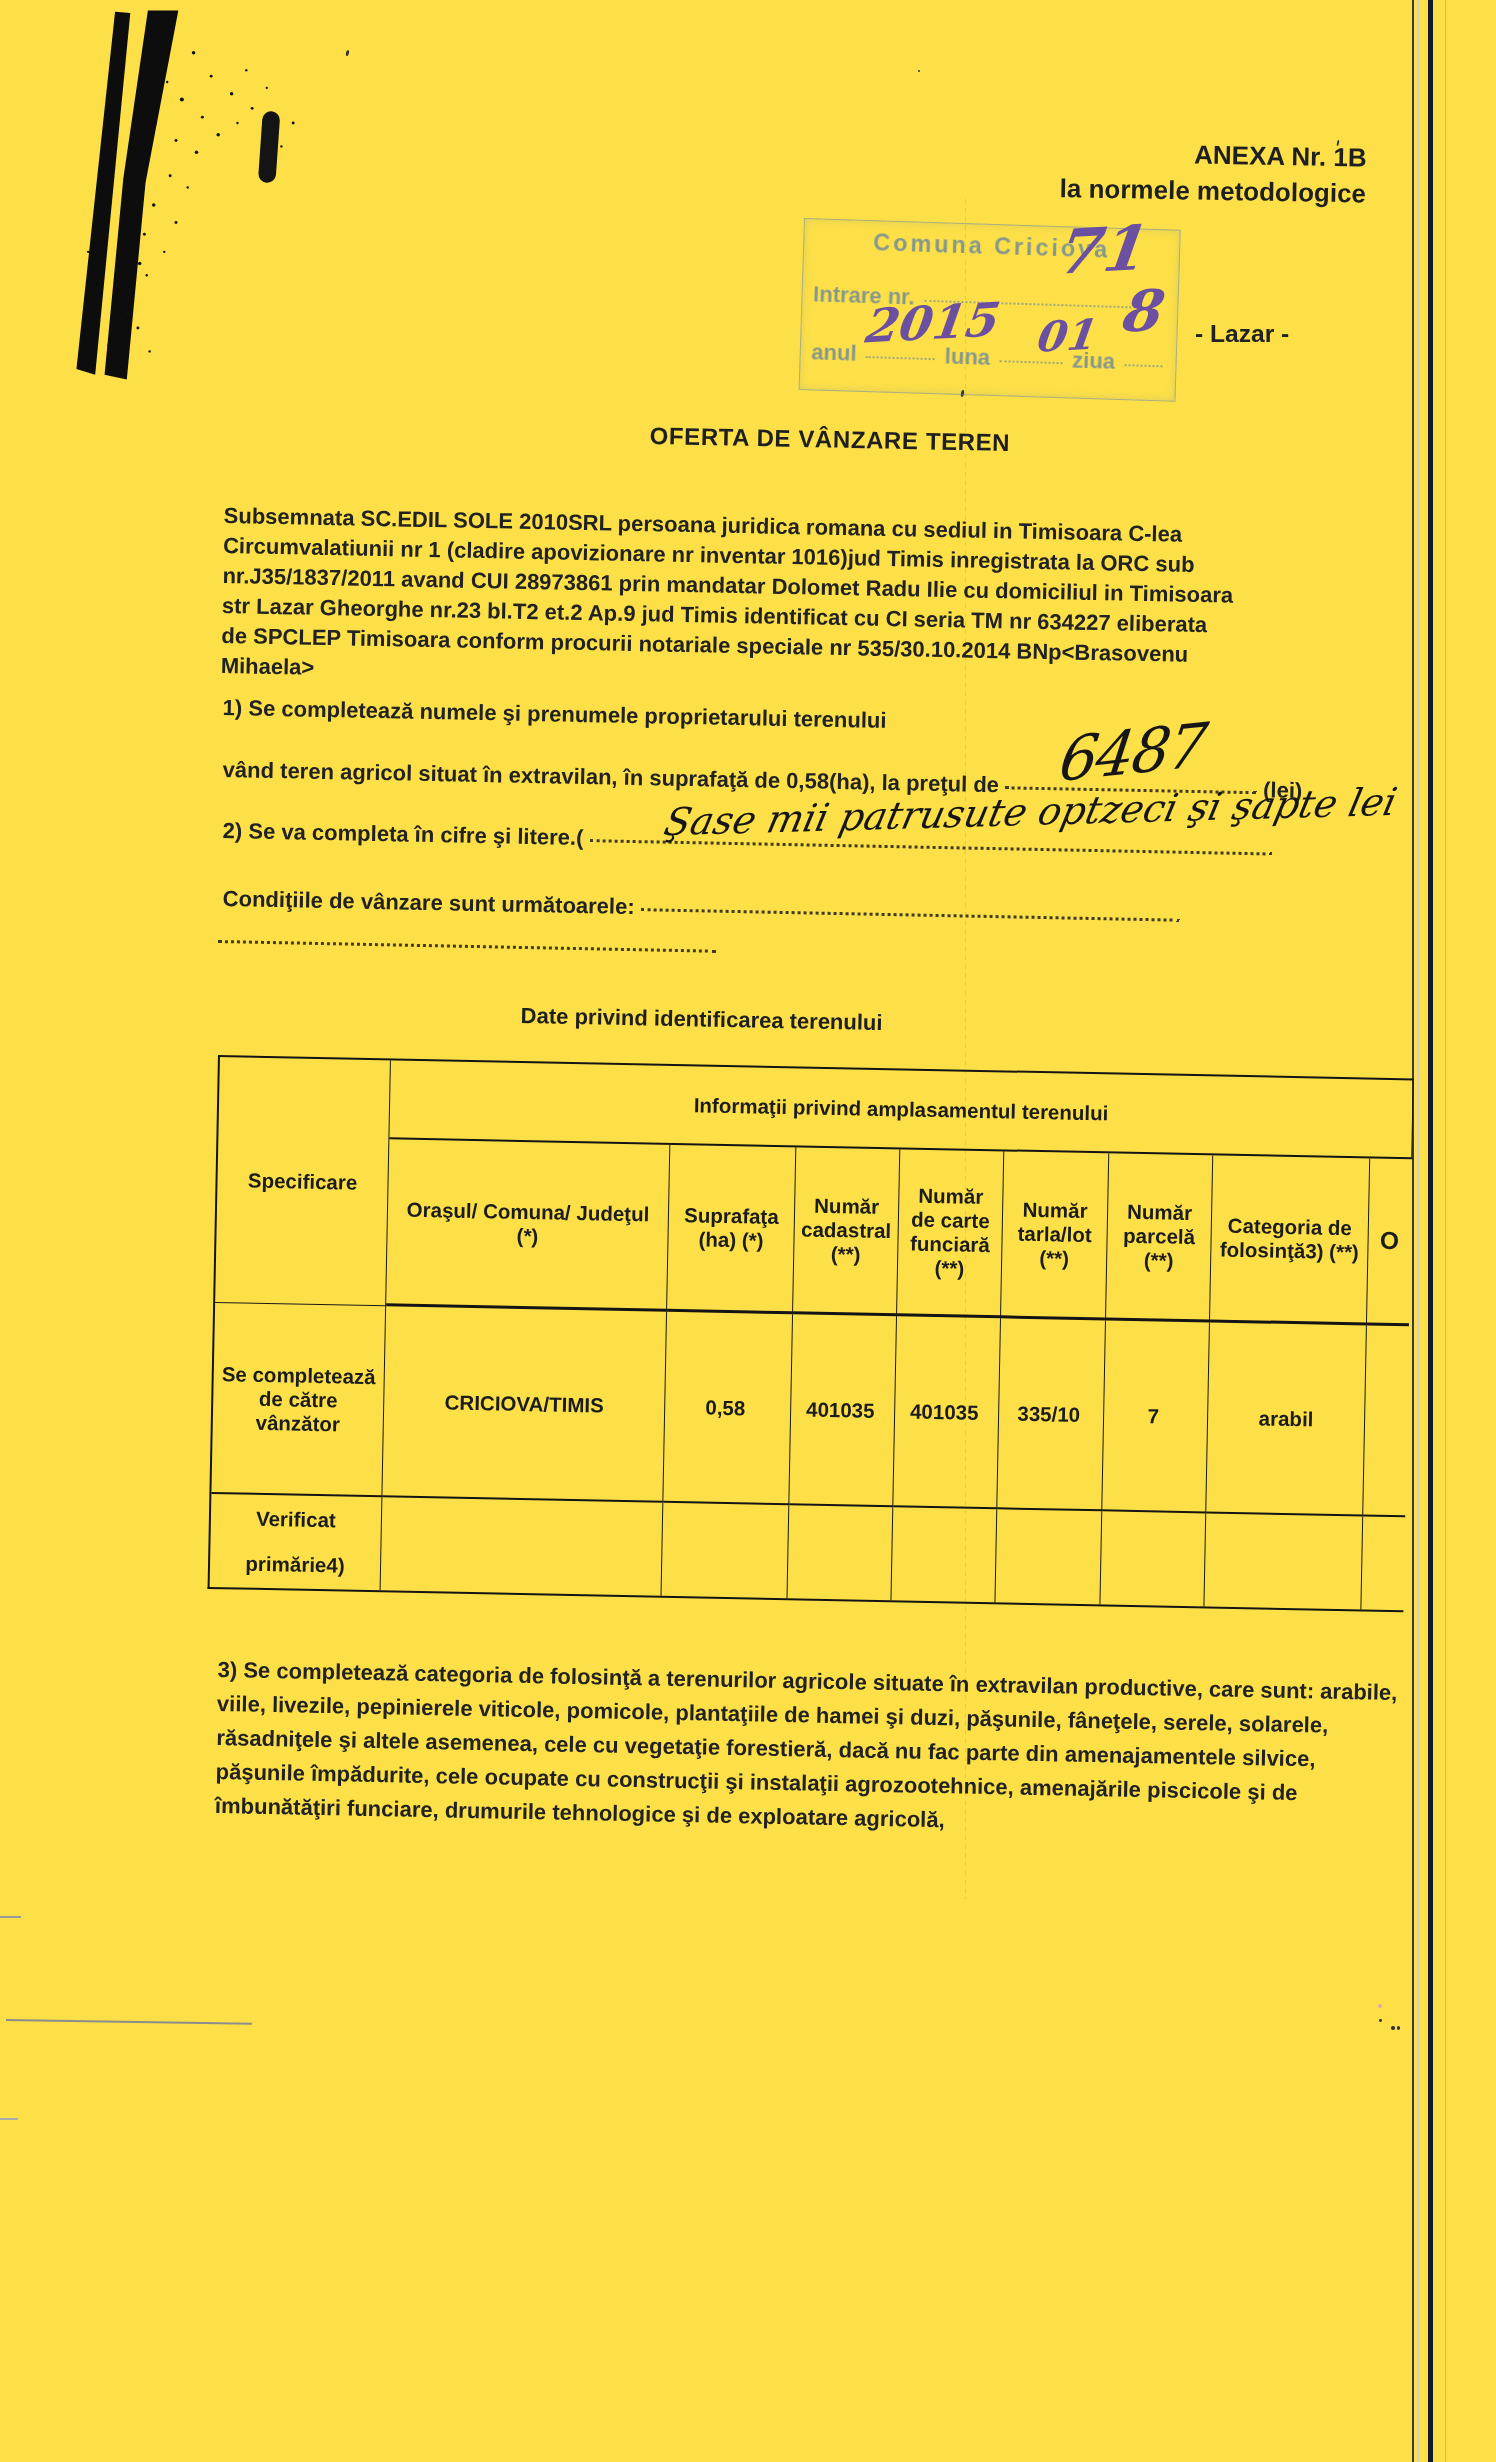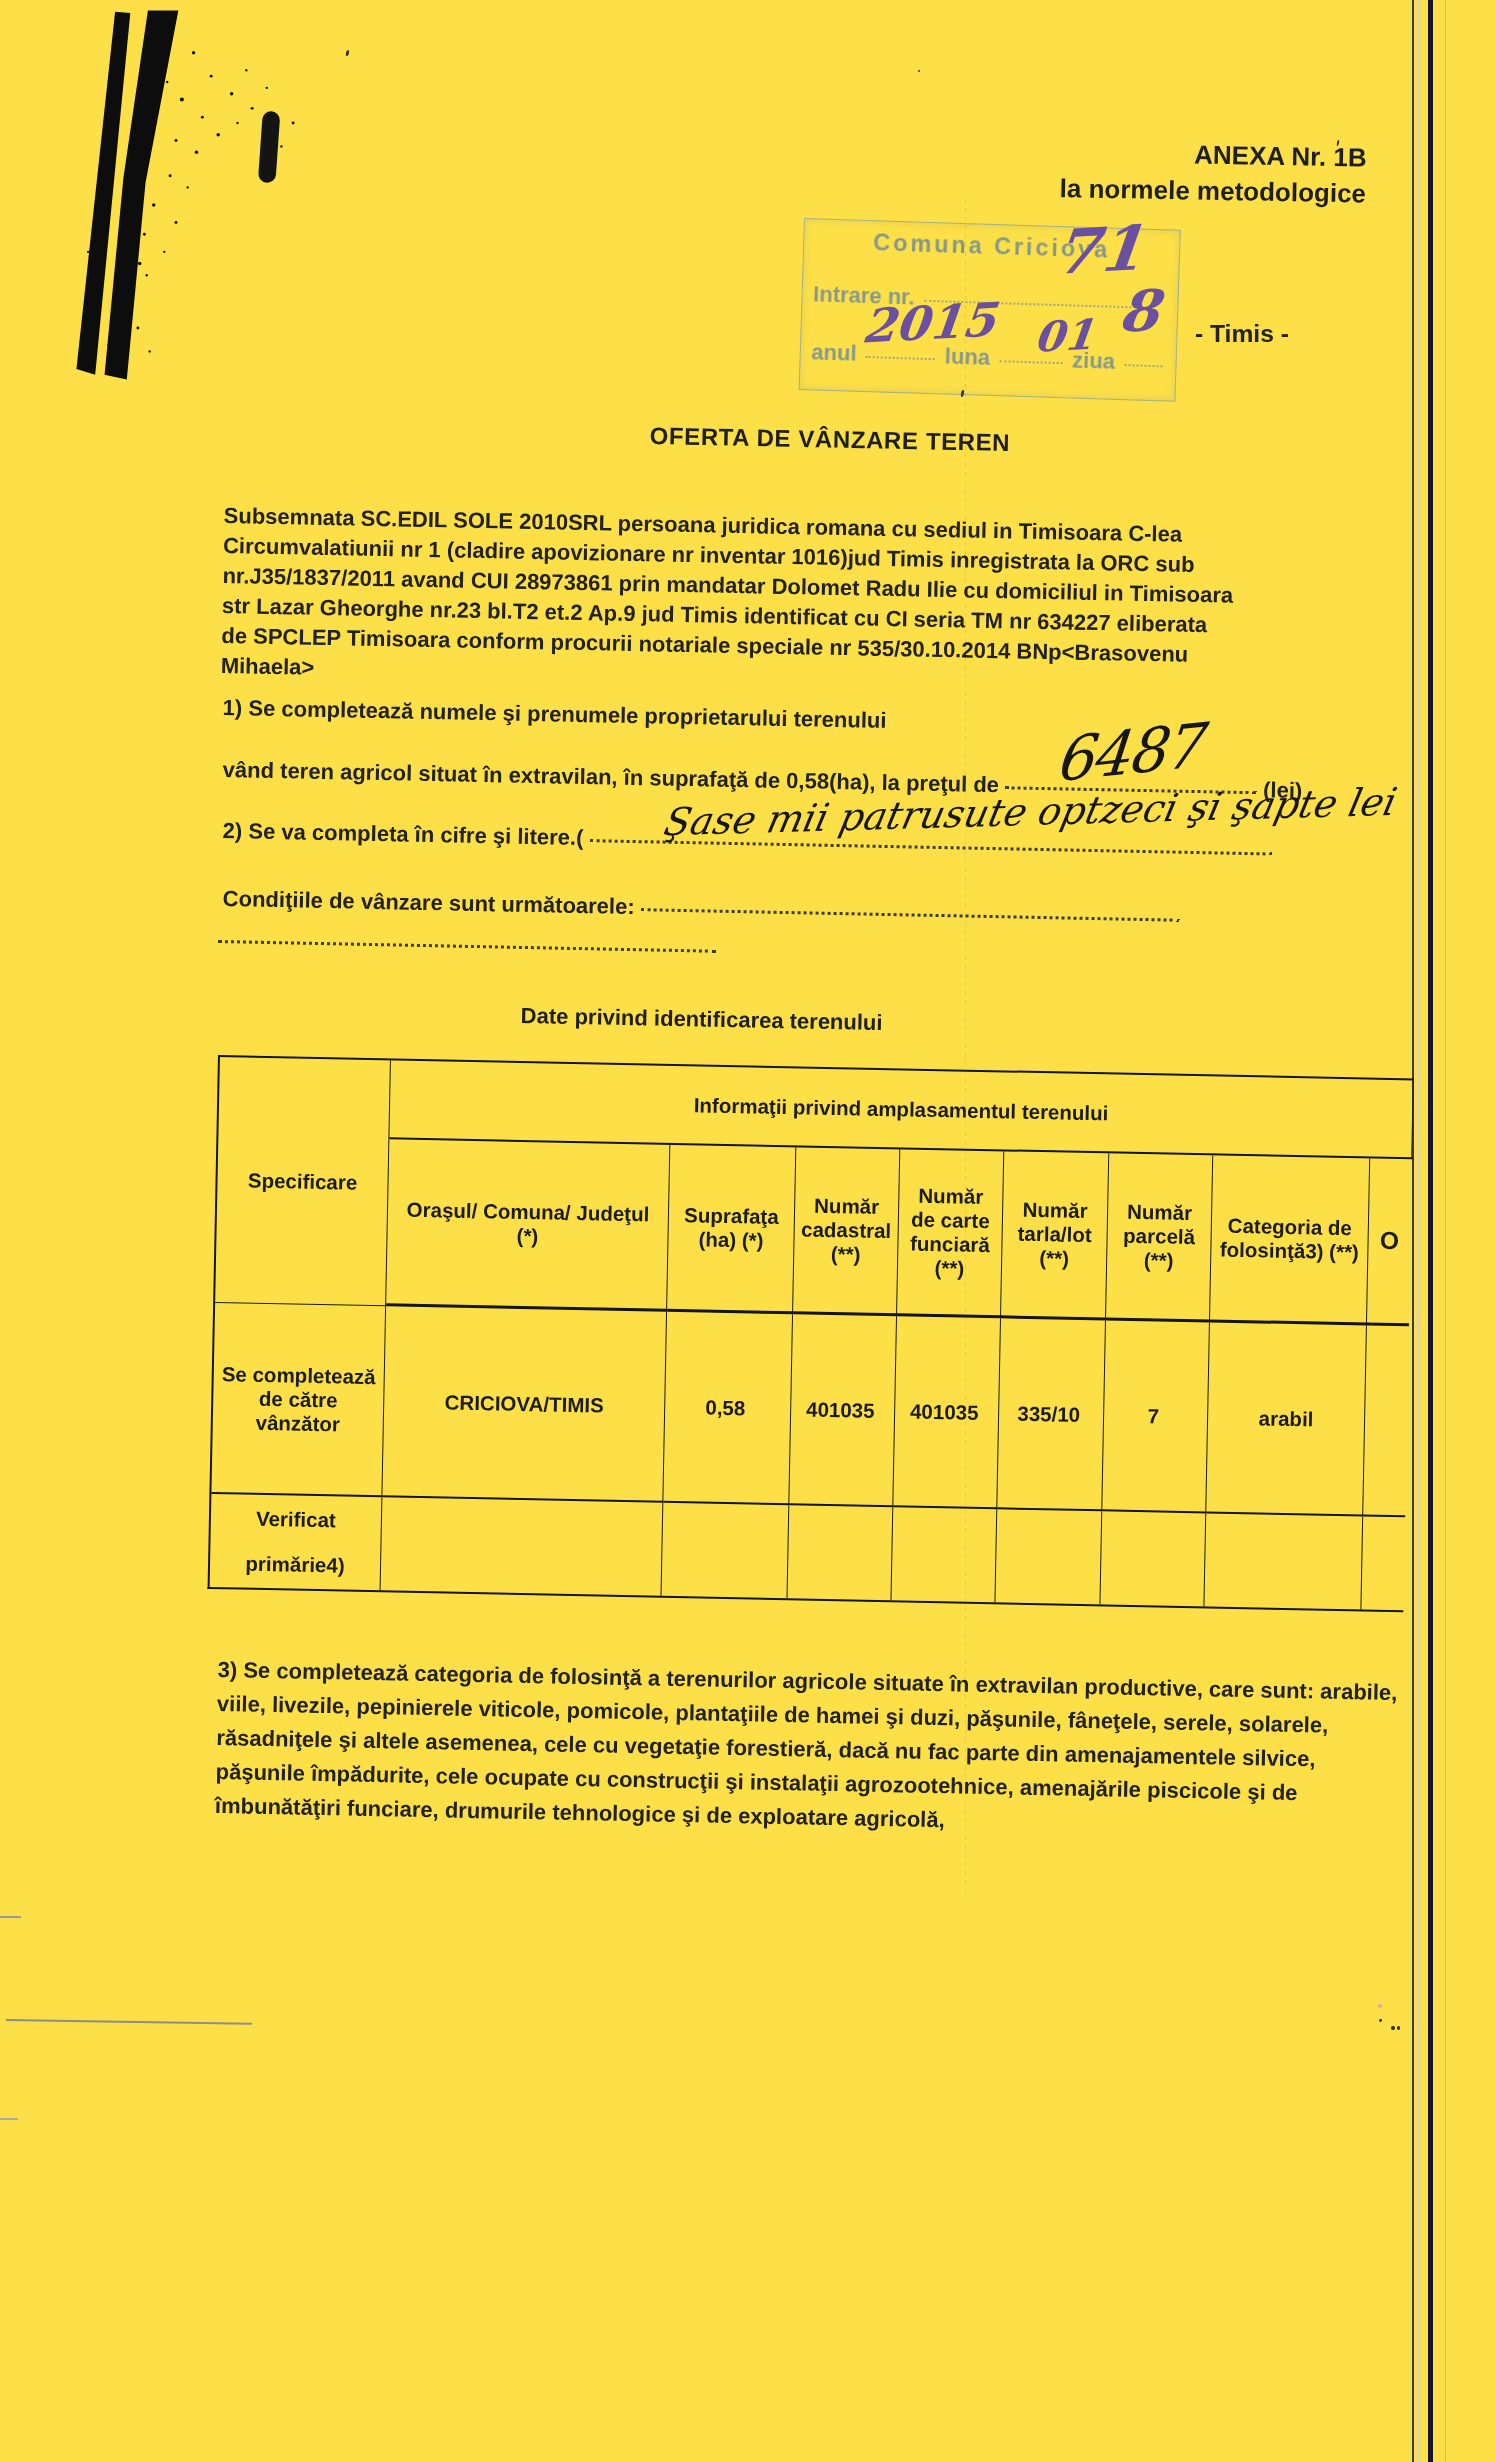--- a/index.html
+++ b/index.html
@@ -156,21 +156,21 @@
       <span class="sdots" style="width:63px;"></span>
       <span>ziua</span>
       <span class="sdots" style="width:38px;"></span>
     </div>
     <span class="pen" id="pen-nr">71</span>
     <span class="pen" id="pen-anul">2015</span>
     <span class="pen" id="pen-luna">01</span>
     <span class="pen" id="pen-ziua">8</span>
   </div>
 
-  <div class="abs model print">- Timis -</div>
+  <div class="abs model print">- Lazar -</div>
 
   <div class="abs title r">OFERTA DE VÂNZARE TEREN</div>
 
   <div class="abs intro print r">Subsemnata SC.EDIL SOLE 2010SRL persoana juridica romana cu sediul in Timisoara C-lea Circumvalatiunii nr 1 (cladire apovizionare nr inventar 1016)jud Timis inregistrata la ORC sub nr.J35/1837/2011 avand CUI 28973861 prin mandatar Dolomet Radu Ilie cu domiciliul in Timisoara str Lazar Gheorghe nr.23 bl.T2 et.2 Ap.9 jud Timis identificat cu CI seria TM nr 634227 eliberata de SPCLEP Timisoara conform procurii notariale speciale nr 535/30.10.2014 BNp&lt;Brasovenu Mihaela&gt;</div>
 
   <div class="abs item1 print r">1) Se completează numele şi prenumele proprietarului terenului</div>
 
   <div class="abs line-price print r">
     <span>vând teren agricol situat în extravilan, în suprafaţă de 0,58(ha), la preţul de </span>
     <span class="dots" style="width:252px;"></span>

